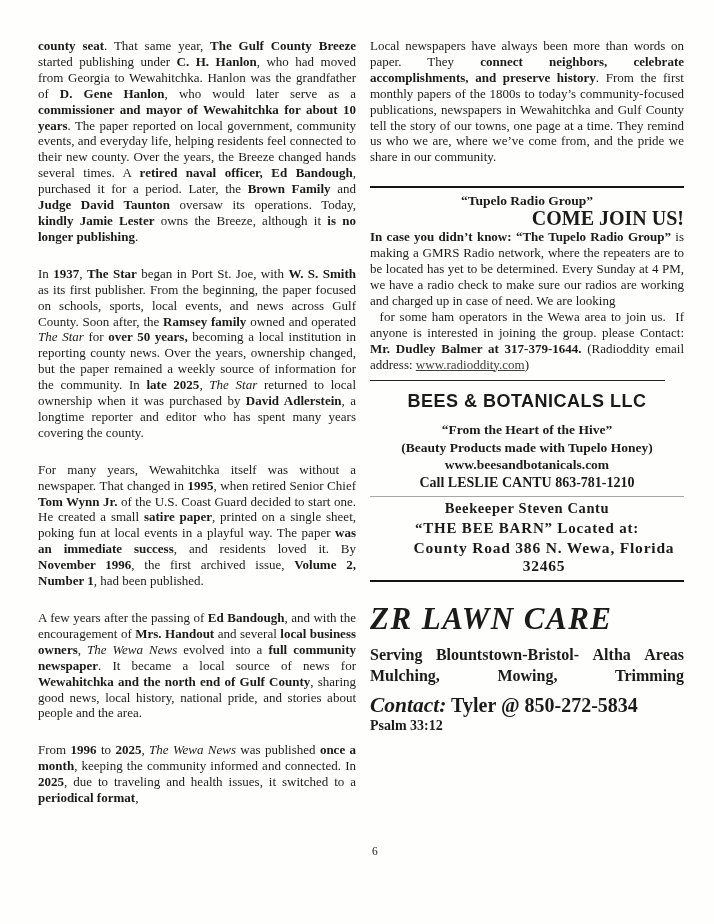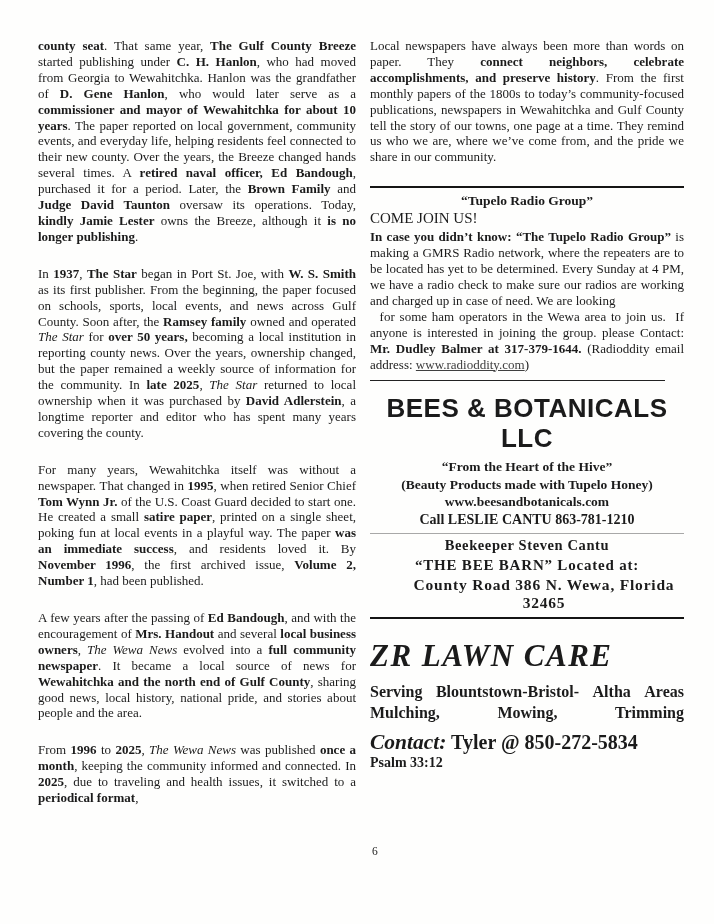--- a/index.html
+++ b/index.html
@@ -18,27 +18,27 @@
   .col{width:318px;font-size:13px;line-height:15.9px;text-align:justify;}
   .col.right{width:314px;}
   p.para{margin:0 0 21px 0;}
   .b{font-weight:bold;}
   .i{font-style:italic;}
   a.link{color:#404040;text-decoration:underline;cursor:pointer;}
 
   
   .rule-heavy{border:0;border-top:2.5px solid #151515;margin:2px 0 5px 0;}
   .tupelo-title{font-size:13.5px;font-weight:bold;text-align:center;line-height:16px;}
-  .tupelo-cta{font-size:15px;font-weight:normal;text-align:left;line-height:17px;margin:1px 0 2px 0;}
+  .tupelo-cta{font-size:20px;font-weight:bold;text-align:right;line-height:17px;margin:1px 0 2px 0;}
   .tupelo-body{text-align:justify;}
   .rule-mid{border:0;border-top:1.5px solid #222;width:94%;margin:8px auto 2px 0;}
 
   
   .bees{text-align:center;}
-  .bees-name{font-family:"Liberation Sans", sans-serif;font-weight:bold;font-size:26px;line-height:30px;letter-spacing:.5px;margin:12px 0 5px 0;}
+  .bees-name{font-family:"Liberation Sans", sans-serif;font-weight:bold;font-size:18px;line-height:30px;letter-spacing:.5px;margin:5px 0 5px 0;}
   .bees-line{font-weight:bold;font-size:13.5px;line-height:17.5px;}
   .bees-call{font-weight:bold;font-size:14px;line-height:18px;}
   .rule-gray{border:0;border-top:1px solid #a8a8a8;margin:4px 0 3px 0;}
   .keeper{font-weight:bold;font-size:14.5px;line-height:17px;letter-spacing:.6px;}
   .located{font-weight:bold;font-size:15px;line-height:17px;letter-spacing:.8px;margin-top:3px;}
   .address{font-weight:bold;font-size:15.5px;line-height:18px;letter-spacing:.8px;margin-top:2px;margin-left:34px;}
   .rule-black{border:0;border-top:2.5px solid #141414;margin:5px 0 0 0;}
 
   
   .lawn-name{font-weight:bold;font-style:italic;font-size:31px;line-height:32px;letter-spacing:1.5px;text-align:left;margin:21px 0 9px 0;}

